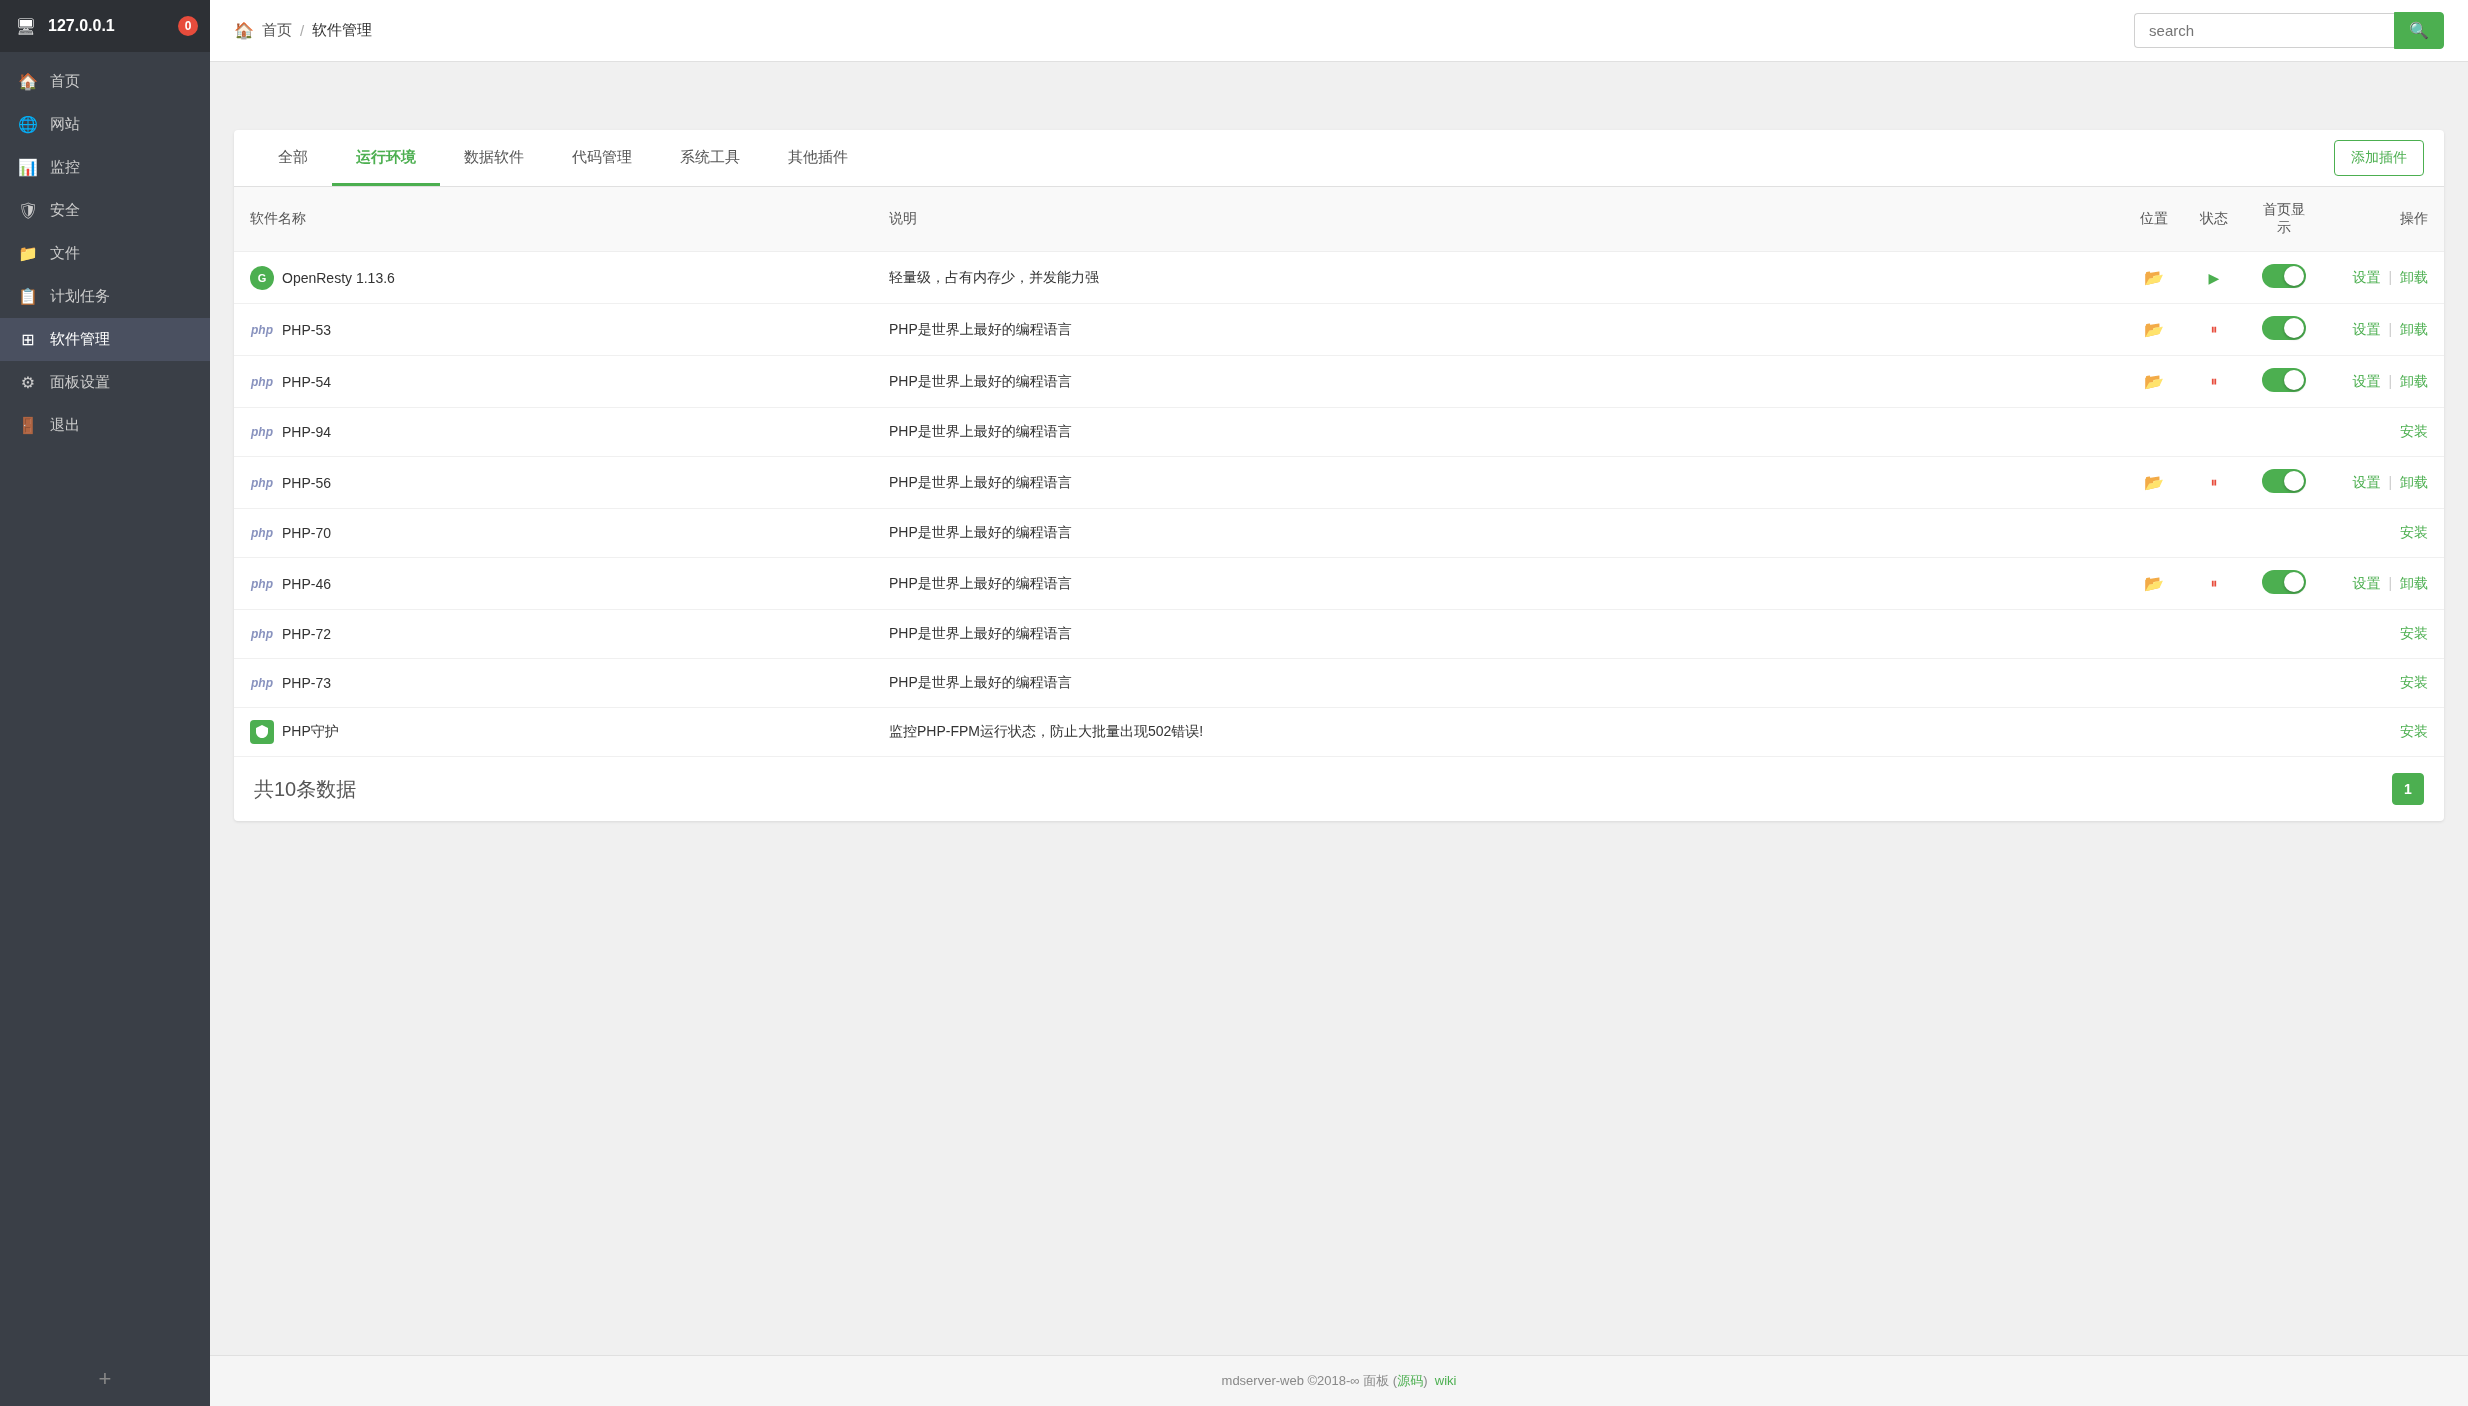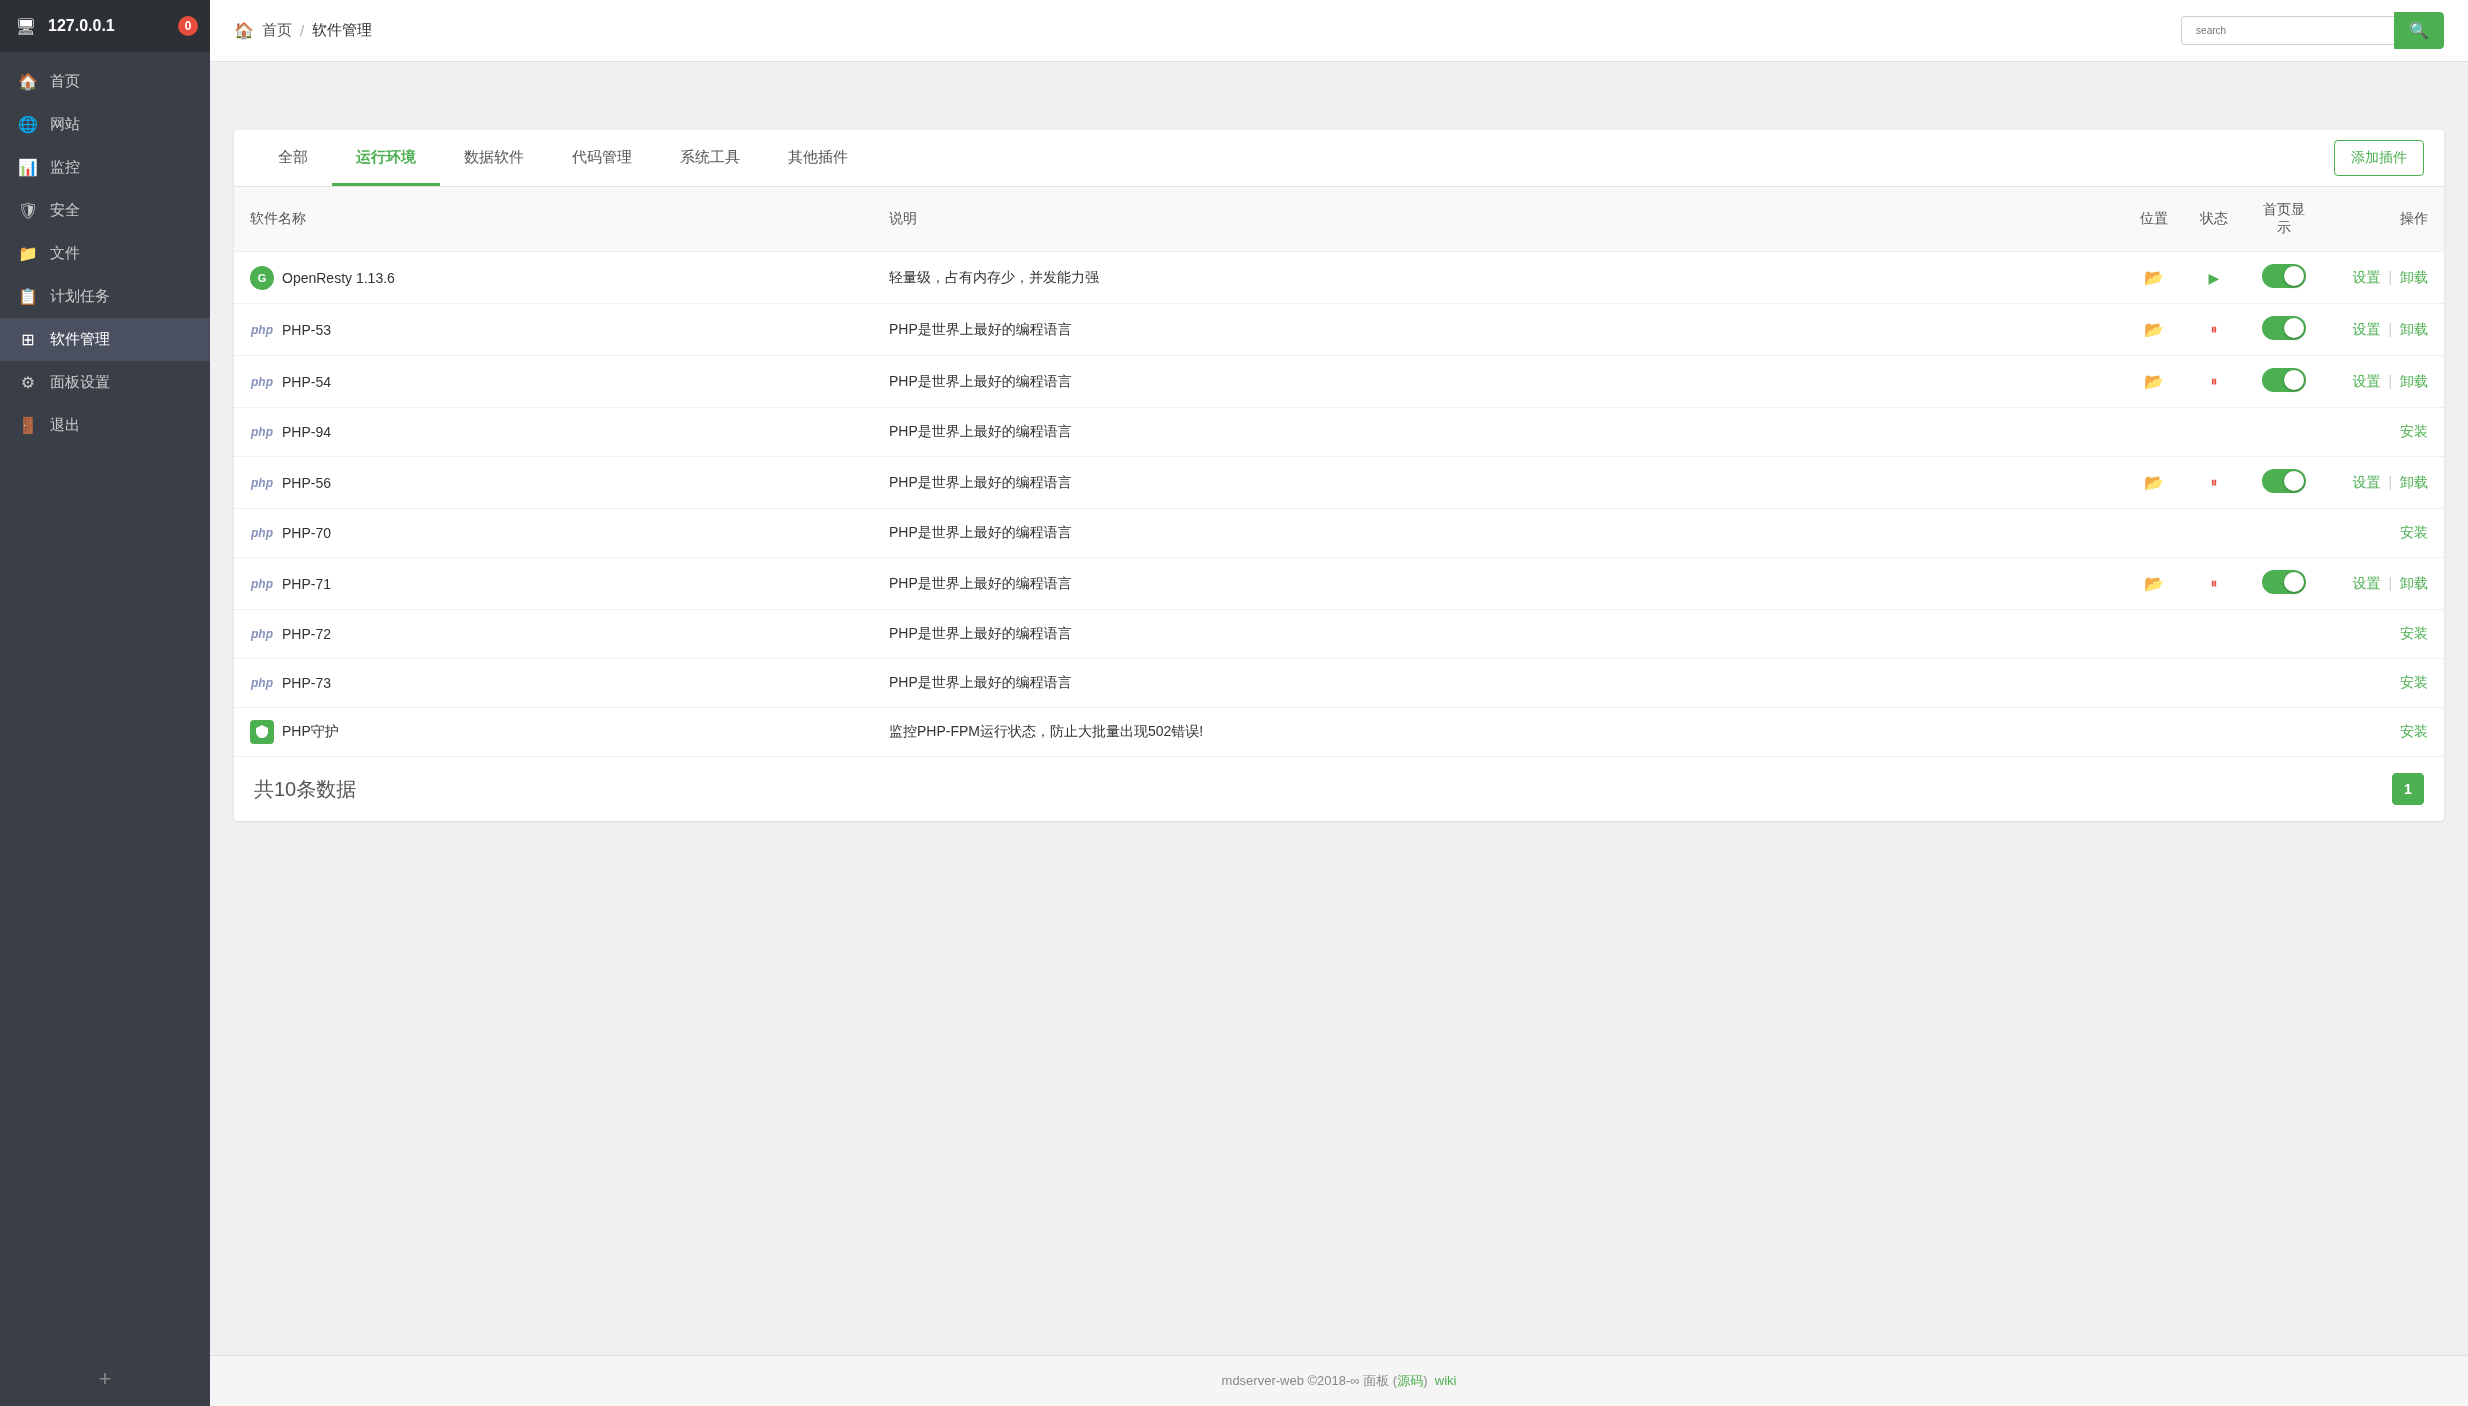--- a/index.html
+++ b/index.html
@@ -55,21 +55,21 @@
       background: #fff; border-bottom: 1px solid #e0e0e0;
       padding: 12px 24px; display: flex; align-items: center; justify-content: space-between;
     }
     .breadcrumb { display: flex; align-items: center; gap: 8px; font-size: 15px; color: #555; }
     .breadcrumb-icon { font-size: 16px; color: #888; }
     .breadcrumb-sep { color: #aaa; }
     .breadcrumb-current { color: #333; }
     .search-box { display: flex; align-items: center; gap: 0; }
     .search-input {
       border: 1px solid #d0d0d0; border-right: none; padding: 8px 14px;
-      font-size: 10px; outline: none; width: 213px; border-radius: 4px 0 0 4px;
+      font-size: 15px; outline: none; width: 260px; border-radius: 4px 0 0 4px;
       color: #999;
     }
     .search-btn {
       background: #4CAF50; border: 1px solid #4CAF50; color: #fff;
       padding: 8px 14px; cursor: pointer; border-radius: 0 4px 4px 0; font-size: 16px;
     }
 
     
     .content { flex: 1; padding: 24px; }
     .panel { background: #fff; border-radius: 4px; box-shadow: 0 1px 3px rgba(0,0,0,0.1); margin-top: 44px; }
@@ -417,21 +417,21 @@
     <td class="col-action right">
       <span class="action-install">安装</span>
     </td>
   </tr>
               <tr>
     <td>
       <div class="software-name">
         <div class="sw-icon">
                       <span class="sw-icon-php" style="color:#8892be;font-style:italic;font-size:12px;font-weight:bold;">php</span>
                     </div>
-        <span>PHP-71</span>
+        <span>PHP-46</span>
       </div>
     </td>
     <td>PHP是世界上最好的编程语言</td>
     <td class="col-location" style="text-align:center;"><span class="icon-folder">📂</span></td>
     <td class="col-status" style="text-align:center;"><span class="icon-pause" style="color:#e74c3c;font-size:14px;">⏸</span></td>
     <td class="col-homepage" style="text-align:center;">
       <div class="toggle">
         <div class="toggle-track on">
           <div class="toggle-thumb"></div>
         </div>

